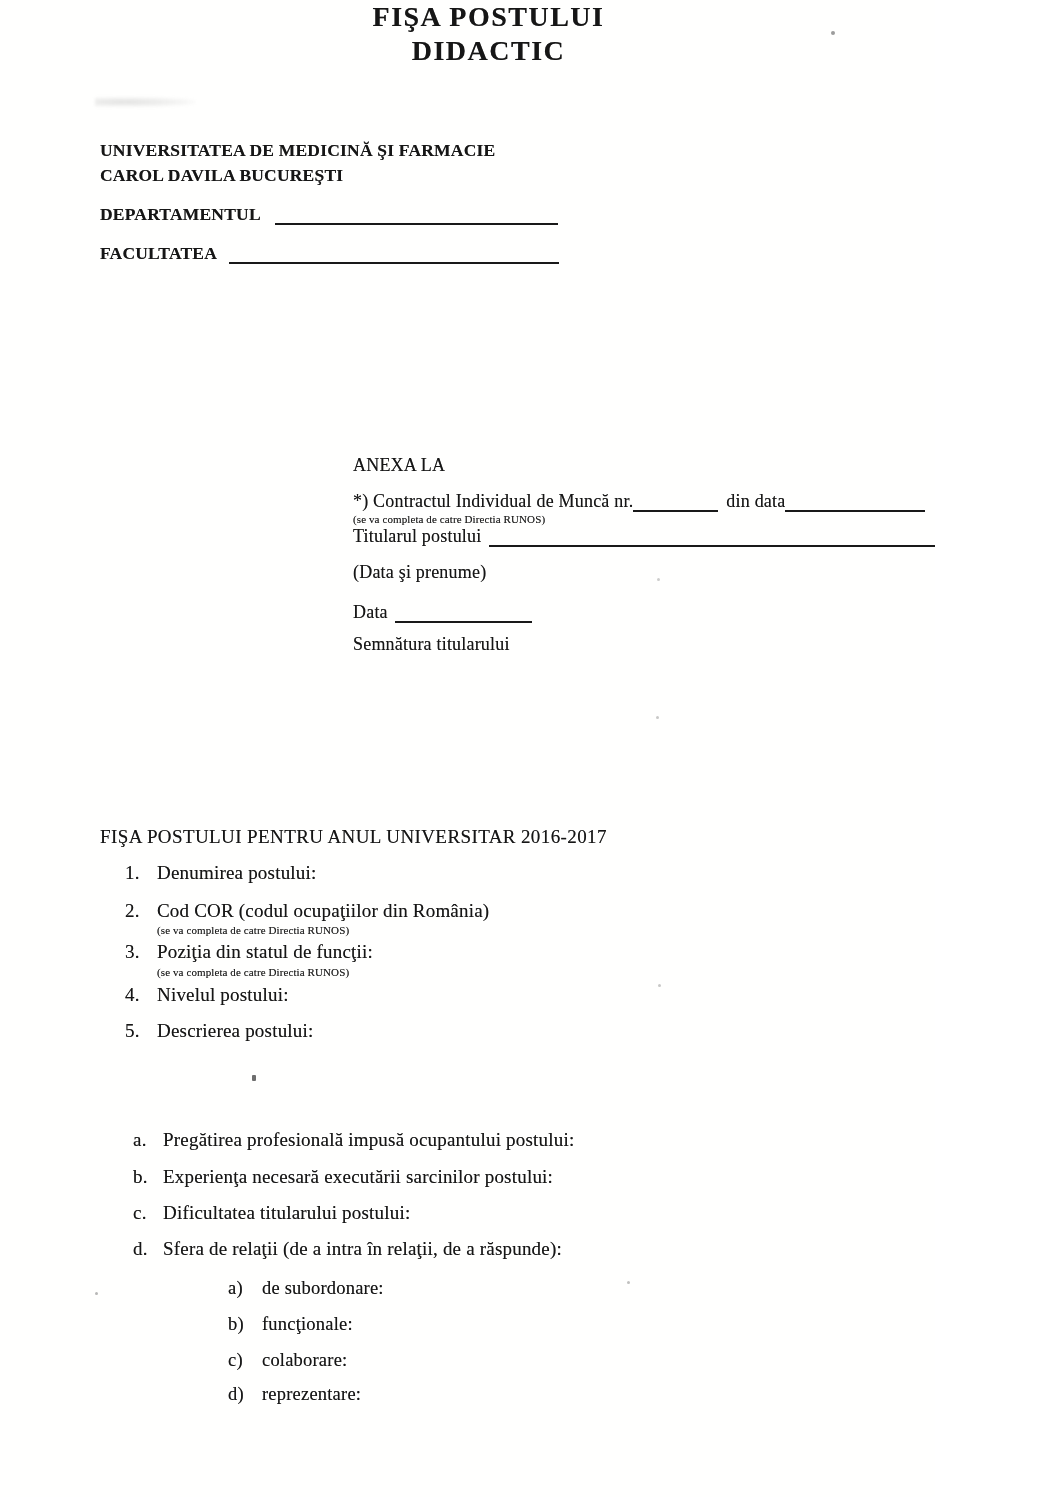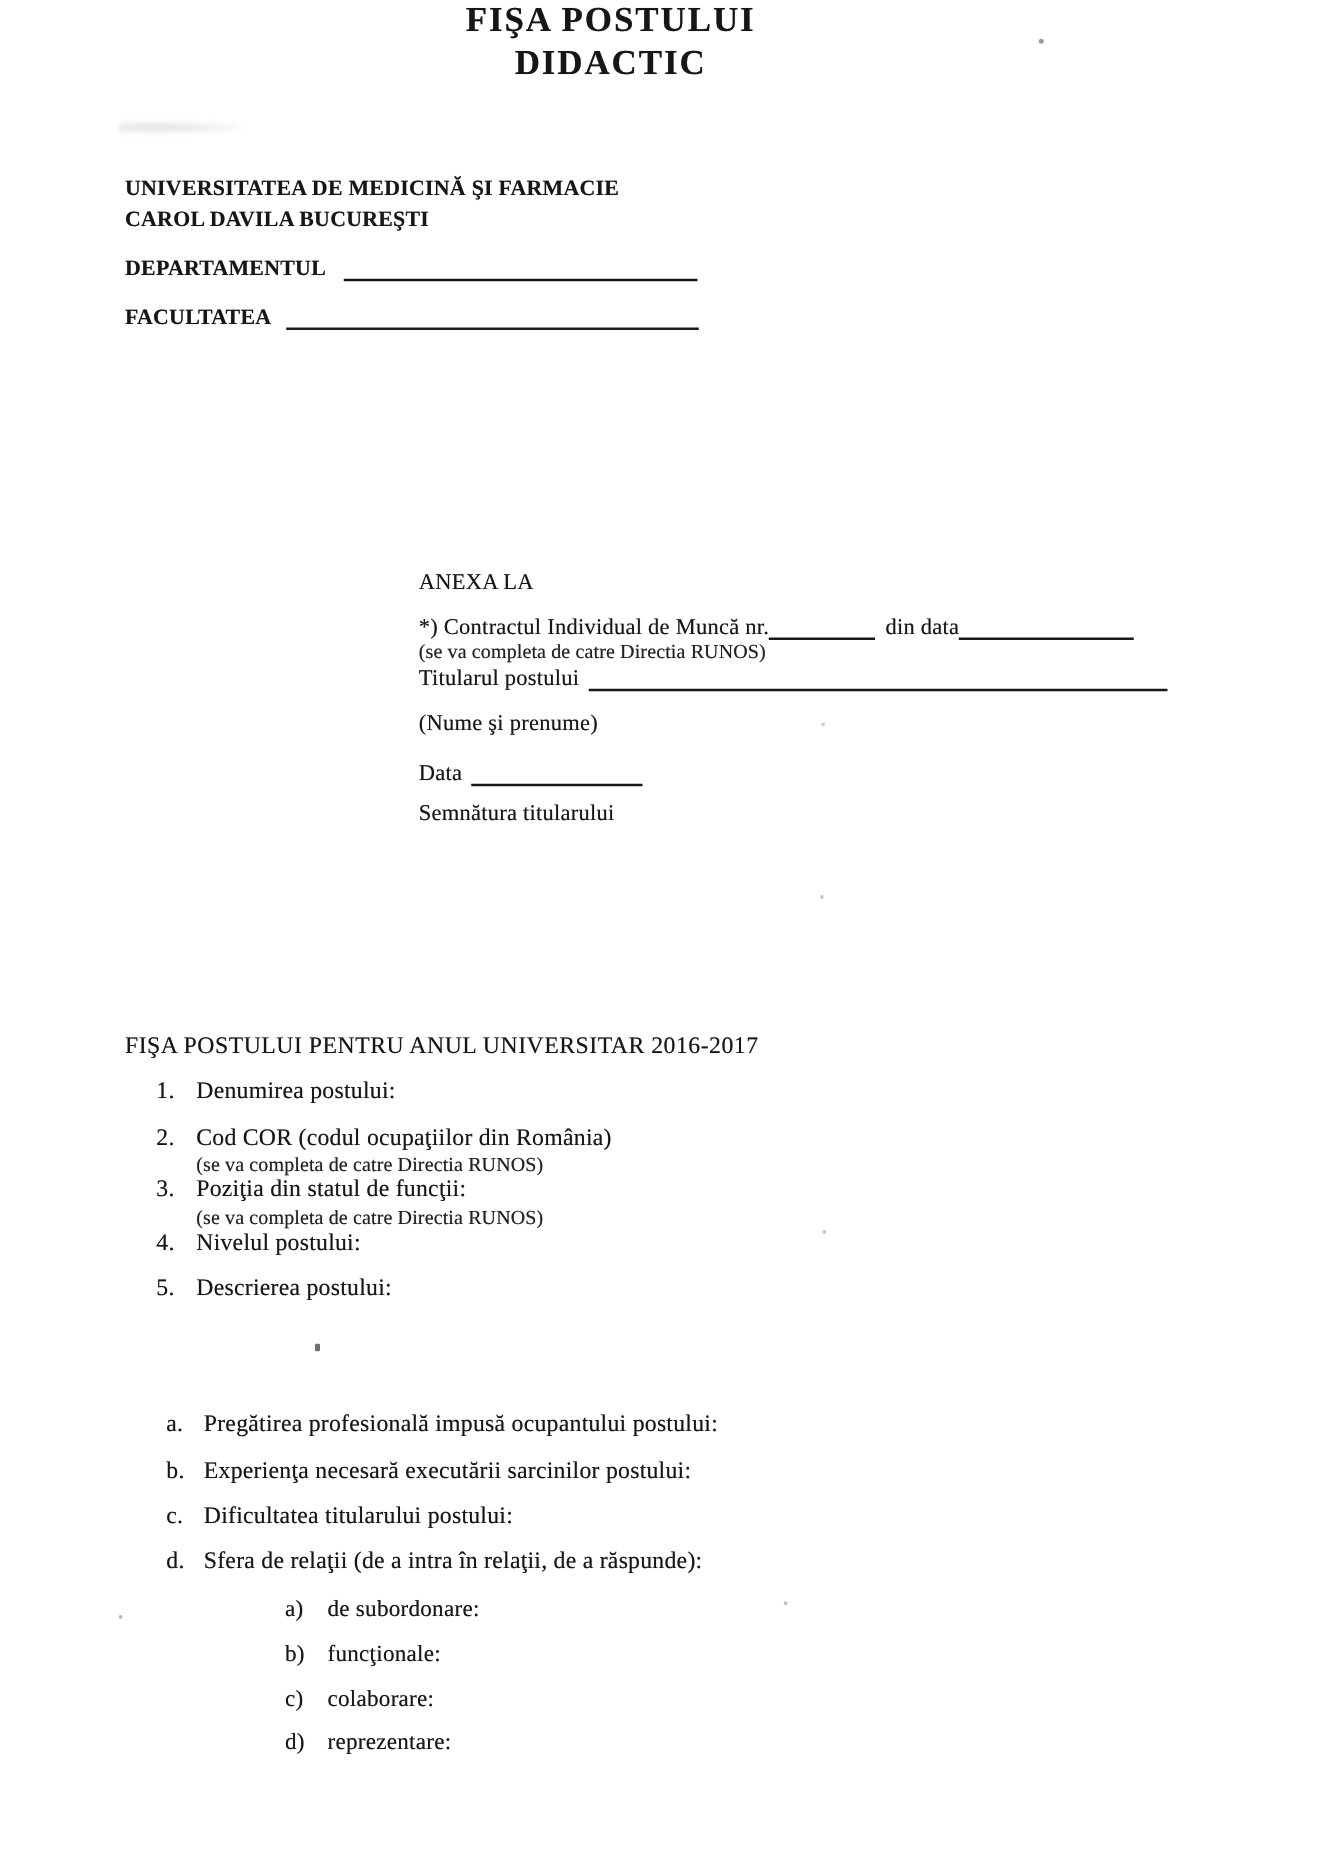--- a/index.html
+++ b/index.html
@@ -32,21 +32,21 @@
 
   .row-line { display: flex; align-items: flex-end; white-space: nowrap; }
   .blank {
     display: inline-block;
     border-bottom: 2px solid #191919;
     height: 1.05em;
   }
 
   
   .annex { font-size: 18px; }
-  .small-note { font-size: 16px; letter-spacing: 0.1px; color: #222; }
+  .small-note { font-size: 11px; letter-spacing: 0.1px; color: #222; }
 
   
   .sect-heading { font-size: 19px; letter-spacing: 0.4px; }
   .li { display: flex; font-size: 19px; white-space: nowrap; }
   .li .num { display: inline-block; flex: 0 0 auto; }
   .li-n .num { width: 32px; }
   .li-l .num { width: 30px; }
   .li-s { font-size: 18.5px; }
   .li-s .num { width: 34px; }
 
@@ -78,34 +78,34 @@
       <span>DEPARTAMENTUL</span>
       <span class="blank" style="width:283px; margin-left:14px;"></span>
     </div>
     <div class="row-line" style="margin-top:18px;">
       <span>FACULTATEA</span>
       <span class="blank" style="width:330px; margin-left:12px;"></span>
     </div>
   </div>
 
 
-  <div class="abs annex scan" style="left:335px; top:455px; width:650px;font-family:Liberation Serif, serif;">
+  <div class="abs annex scan" style="left:353px; top:455px; width:650px;font-family:Liberation Serif, serif;">
     <div>ANEXA LA</div>
     <div class="row-line" style="margin-top:15px;">
       <span>*) Contractul Individual de Muncă  nr.</span>
       <span class="blank" style="width:85px;"></span>
       <span style="margin-left:8px;">din data</span>
       <span class="blank" style="width:140px;"></span>
     </div>
     <div class="small-note" style="margin-top:1px;">(se va completa de catre Directia RUNOS)</div>
     <div class="row-line" style="margin-top:1px;">
       <span>Titularul postului</span>
       <span class="blank" style="width:463px; margin-left:8px;"></span>
     </div>
-    <div style="margin-top:15px;">(Nume şi prenume)</div>
+    <div style="margin-top:15px;">(Data şi prenume)</div>
     <div class="row-line" style="margin-top:19px;">
       <span>Data</span>
       <span class="blank" style="width:137px; margin-left:7px;"></span>
     </div>
     <div style="margin-top:11px;">Semnătura titularului</div>
   </div>
 
   <div class="abs sect-heading scan" style="left:100px; top:826px;">FIŞA POSTULUI PENTRU ANUL UNIVERSITAR 2016-2017</div>
 
   <div class="abs li li-n scan" style="left:125px; top:862px;">

